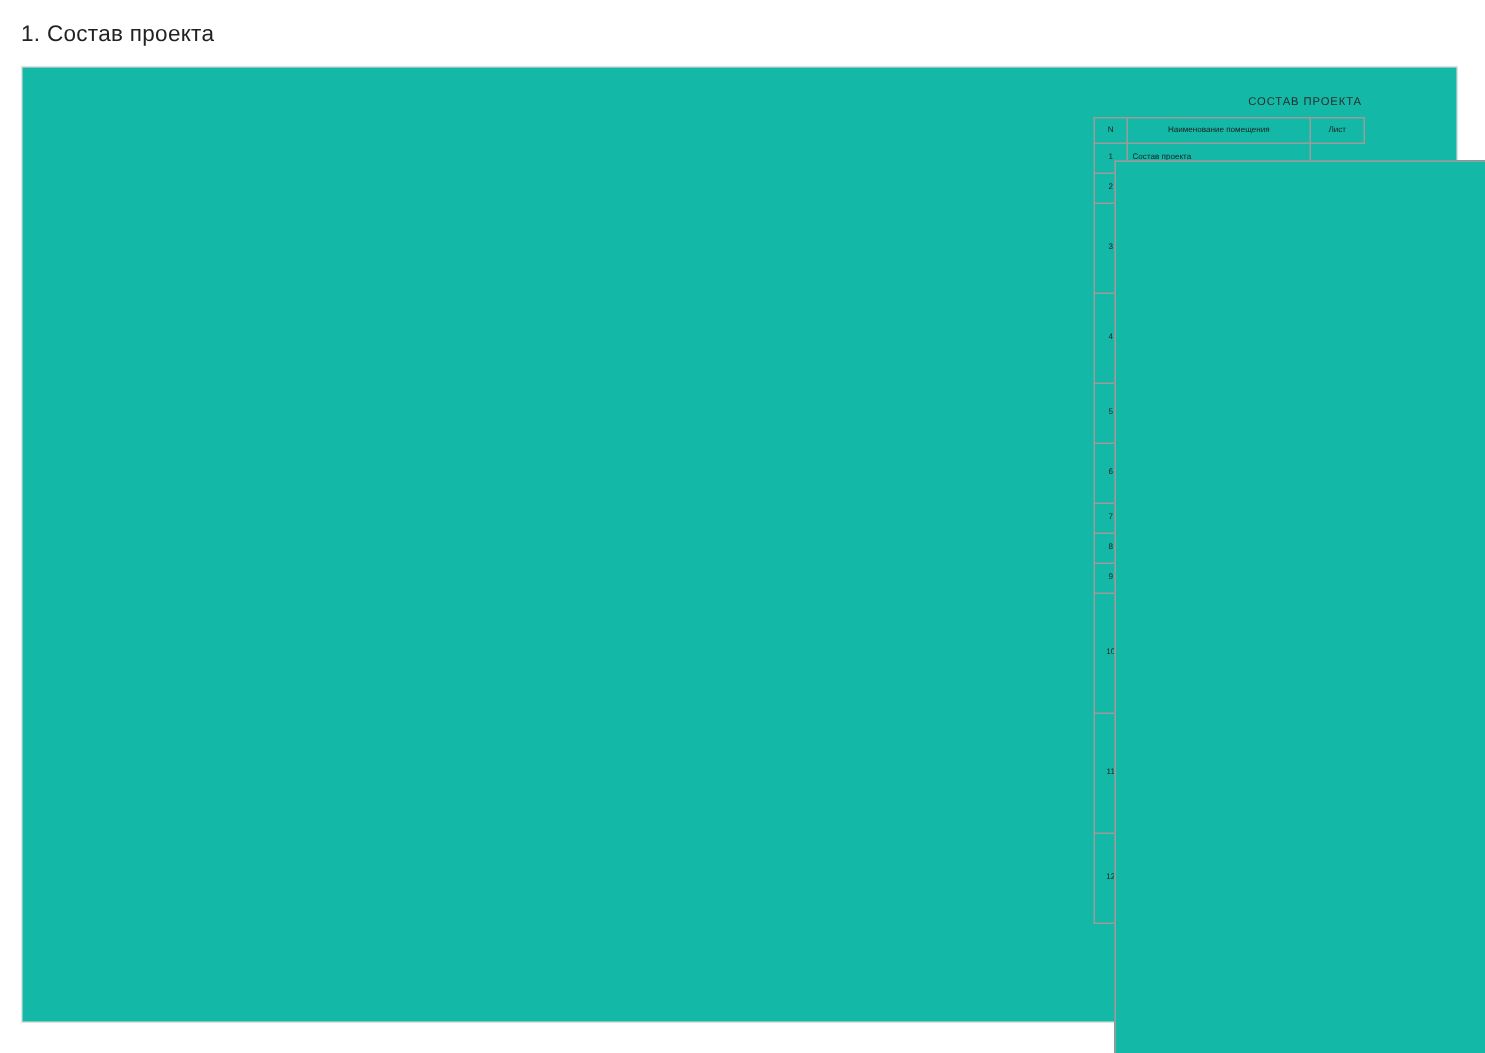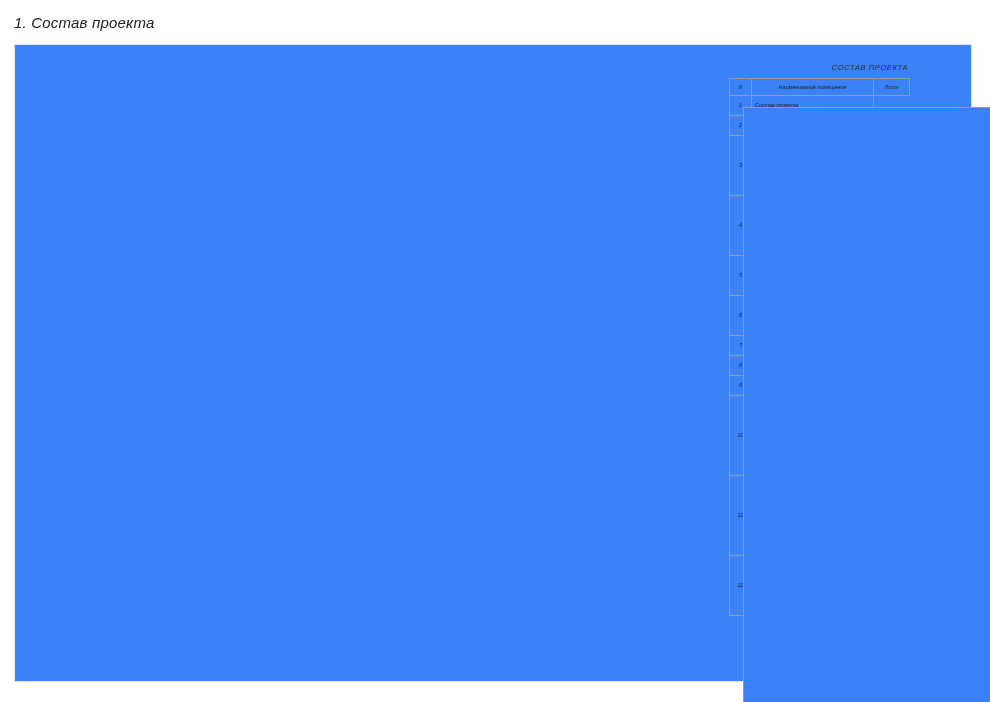--- a/index.html
+++ b/index.html
@@ -9,39 +9,38 @@
     width: 990px;
     height: 702px;
     font-family: "Liberation Sans", sans-serif;
     color: #1a1a1a;
   }
   .page {
     position: relative;
     width: 990px;
     height: 612px;
     box-sizing: border-box;
-    font-style: italic;
   }
   .doc-title {
     position: absolute;
     left: 14px;
     top: 14px;
     font-size: 15px;
     font-weight: 400;
     color: #222222;
     letter-spacing: 0.2px;
   }
   .sheet {
     position: absolute;
     left: 14px;
     top: 44px;
     width: 958px;
     height: 638px;
     border: 1px solid #e2e2e2;
-    background: #3b82f6;
+    background: #14b8a6;
     box-sizing: border-box;
   }
   .table-wrap {
     position: absolute;
     right: 62px;
     top: 18px;
     width: 180px;
   }
   .table-caption {
     text-align: right;

